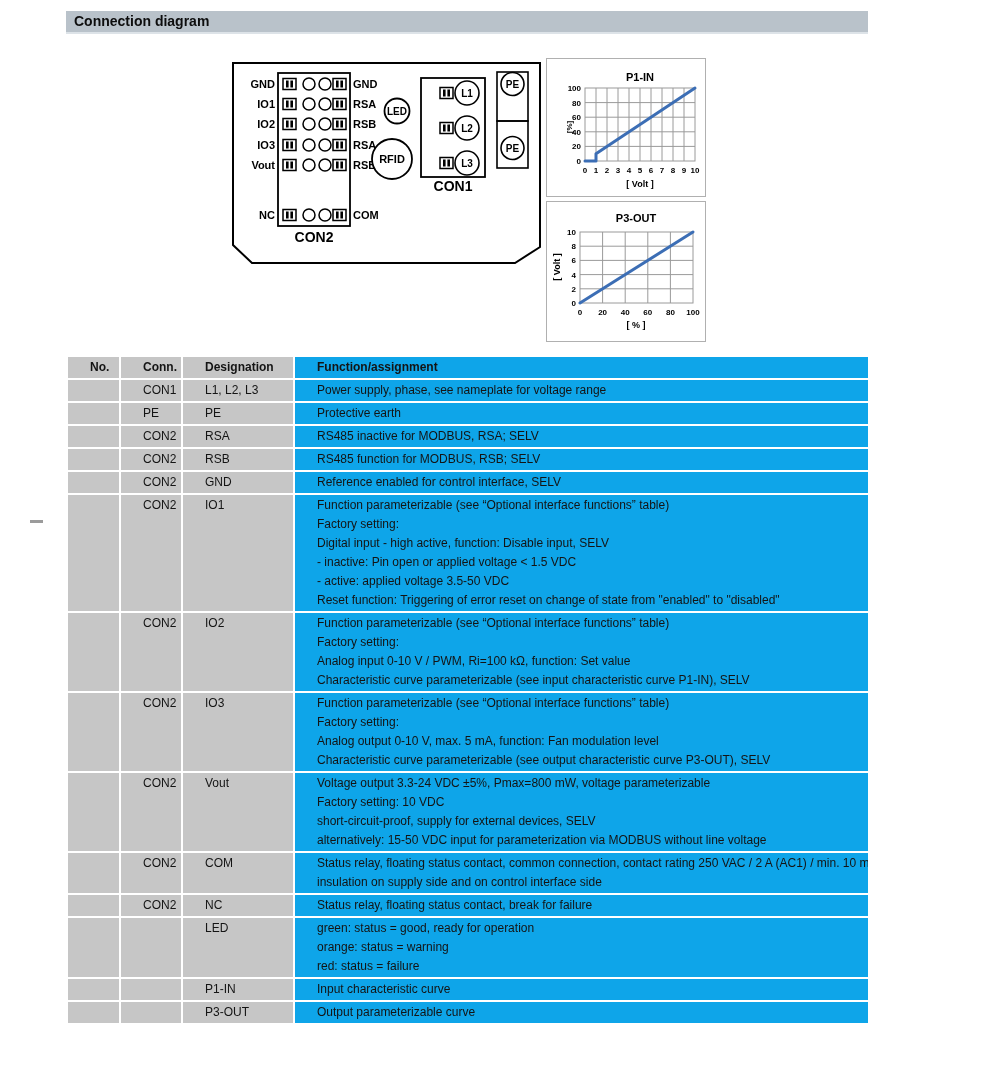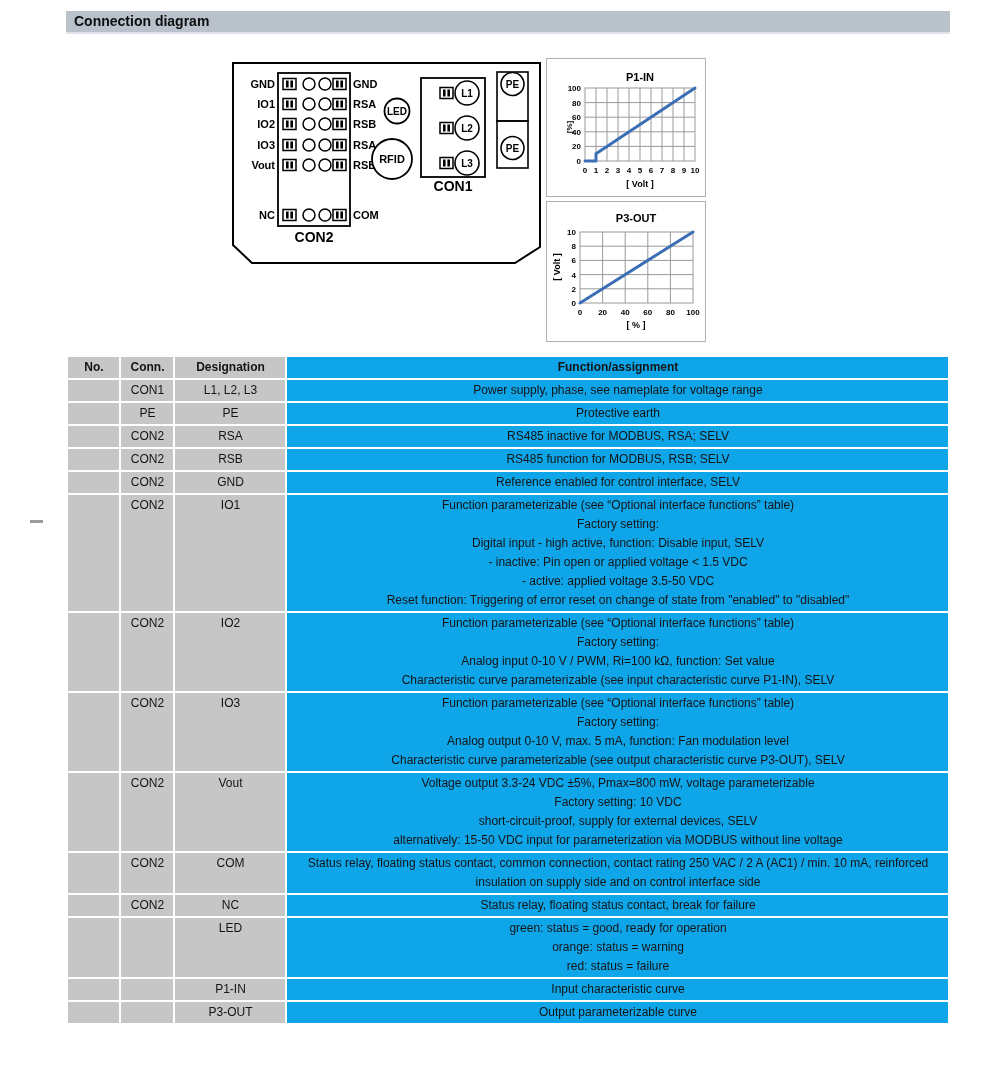--- a/index.html
+++ b/index.html
@@ -1,18 +1,18 @@
 <!DOCTYPE html>
 <html><head>
 <meta charset="utf-8">
 <style>
   * { margin:0; padding:0; box-sizing:border-box; }
   html,body { background:#ffffff; }
   body { font-family:"Liberation Sans", sans-serif; color:#111; }
-  .page { position:relative; width:1000px; height:1072px; background:#fff; overflow:hidden; }
+  .page { position:relative; width:868px; height:1072px; background:#fff; overflow:hidden; }
 
   .title-bar {
     position:absolute; left:66px; top:11px; width:884px; height:23px;
     background:#b9c2ca; border-bottom:2px solid #dde3e8;
     font-size:14px; font-weight:bold; color:#0d0d0d;
     line-height:21px; padding-left:8px;
   }
 
   .device-svg { position:absolute; left:228px; top:56px; }
   .chart-svg  { position:absolute; }
@@ -28,22 +28,22 @@
   .ctitle { font-size:11px; font-weight:bold; }
   .ctick  { font-size:8px; font-weight:bold; }
   .caxis  { font-size:9px; font-weight:bold; }
 
   table.conn-table {
     position:absolute; left:66px; top:355px; width:884px;
     border-collapse:separate; border-spacing:2px;
     font-size:12px; color:#141414;
   }
   .conn-table th, .conn-table td {
-    vertical-align:top; text-align:center; font-weight:normal;
-    padding:1px 4px 1px 5px; line-height:19px;margin-left:25px;
+    vertical-align:top; text-align:left; font-weight:normal;
+    padding:1px 4px 1px 22px; line-height:19px;margin-left:25px;
   }
   .conn-table th { font-weight:bold; }
   .col-no  { width:51px; }
   .col-conn{ width:52px; }
   .col-des { width:110px; }
   .cell-gray  { background:#c6c6c6; }
   .cell-light { background:#0ea5e9; }
   .fn { white-space:pre-line; }
 </style>
 </head>

